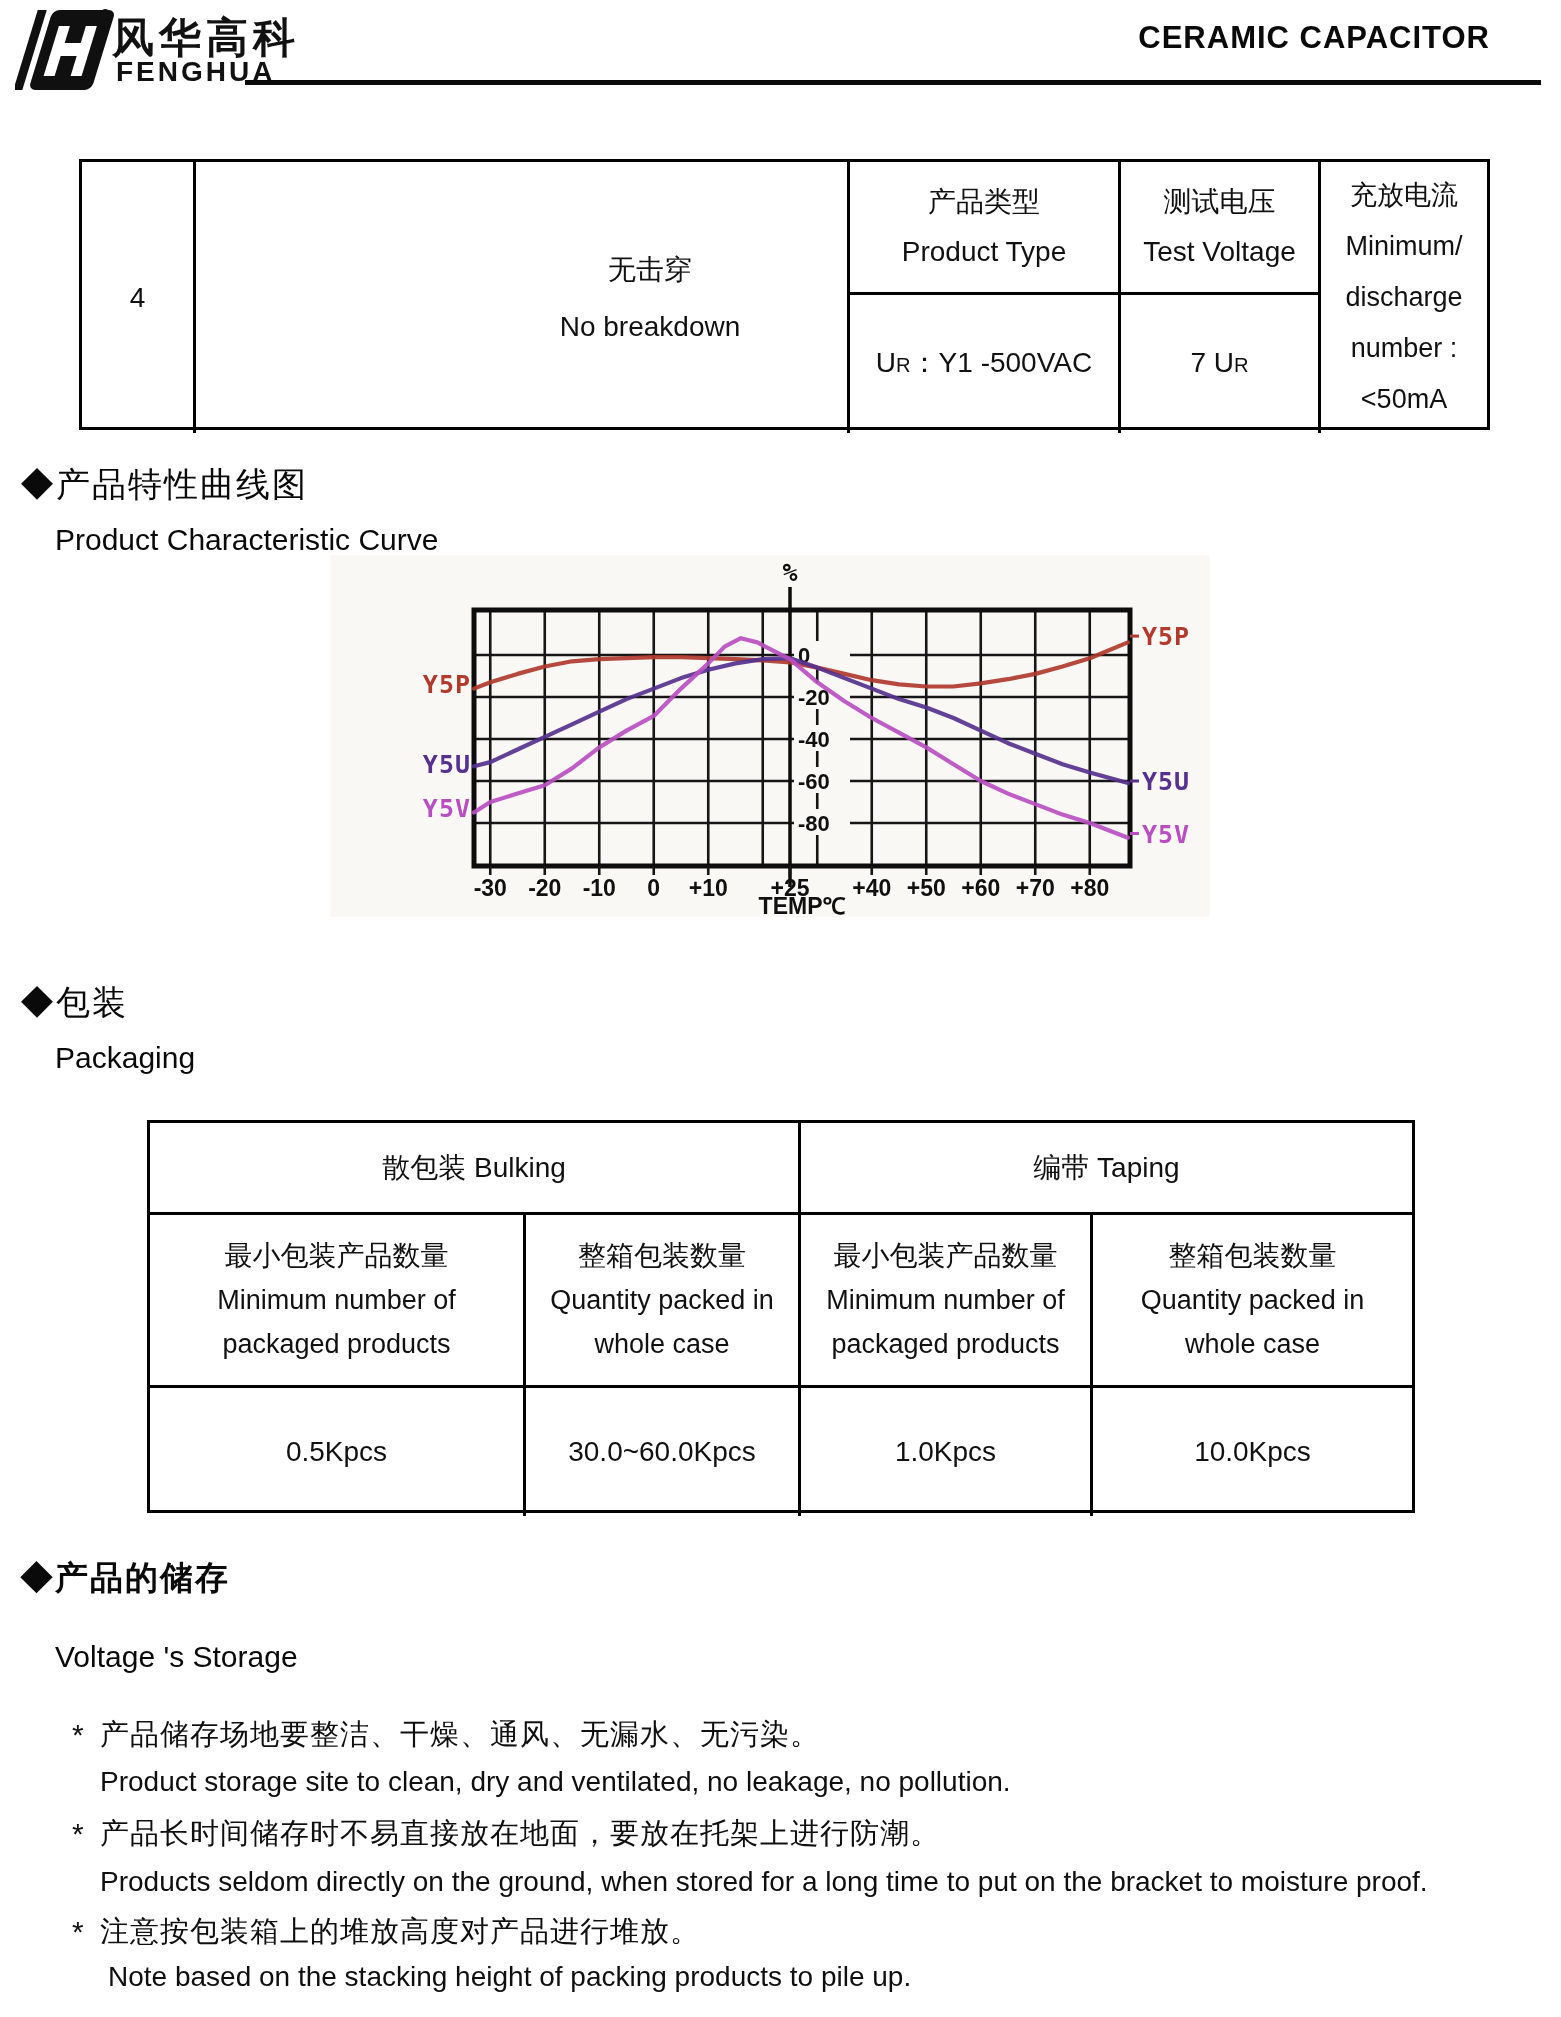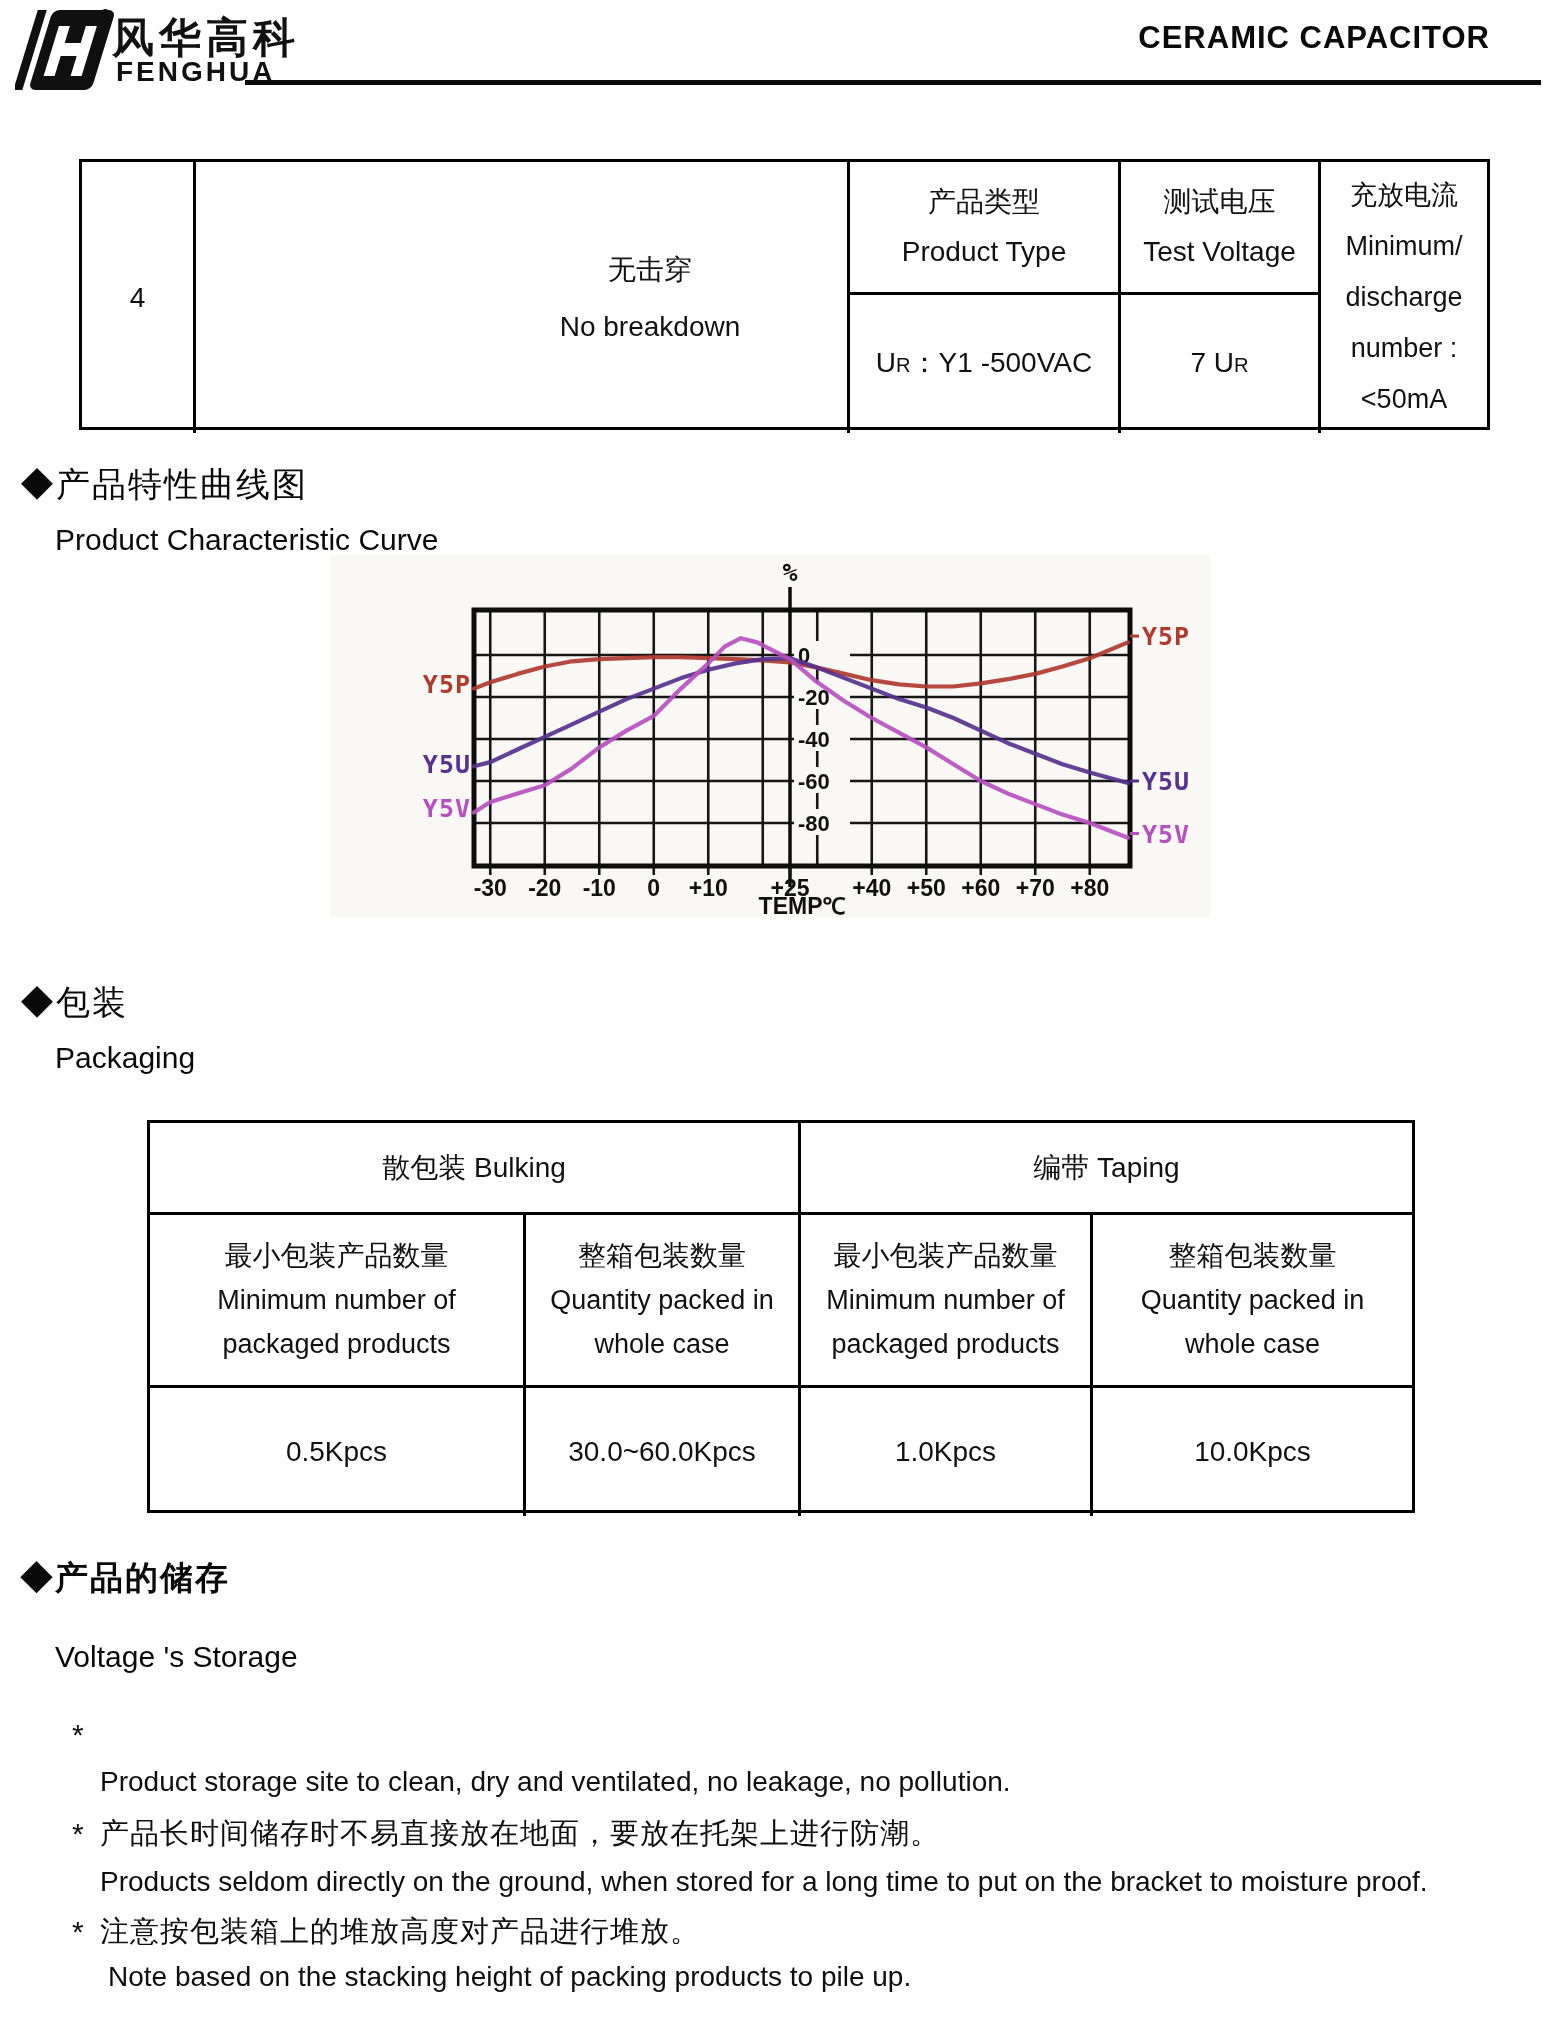--- a/index.html
+++ b/index.html
@@ -212,20 +212,21 @@
     <div class="pk br pk-val" style="grid-area:3/1/4/2;">0.5Kpcs</div>
     <div class="pk br pk-val" style="grid-area:3/2/4/3;">30.0~60.0Kpcs</div>
     <div class="pk br pk-val" style="grid-area:3/3/4/4;">1.0Kpcs</div>
     <div class="pk pk-val" style="grid-area:3/4/4/5;">10.0Kpcs</div>
   </div>
 
   <div class="h-zh bold" style="top:1556px;font-size:33px;">◆产品的储存</div>
   <div class="h-en" style="top:1640px;">Voltage 's Storage</div>
 
   <div class="bullet-star" style="top:1718px;">*</div>
+  <div class="li-zh" style="top:1715px;">产品储存场地要整洁、干燥、通风、无漏水、无污染。</div>
   <div class="li-en" style="top:1766px;">Product storage site to clean, dry and ventilated, no leakage, no pollution.</div>
 
   <div class="bullet-star" style="top:1817px;">*</div>
   <div class="li-zh" style="top:1814px;">产品长时间储存时不易直接放在地面，要放在托架上进行防潮。</div>
   <div class="li-en" style="top:1866px;">Products seldom directly on the ground, when stored for a long time to put on the bracket to moisture proof.</div>
 
   <div class="bullet-star" style="top:1915px;">*</div>
   <div class="li-zh" style="top:1912px;">注意按包装箱上的堆放高度对产品进行堆放。</div>
   <div class="li-en" style="top:1961px;left:108px;">Note based on the stacking height of packing products to pile up.</div>
 

